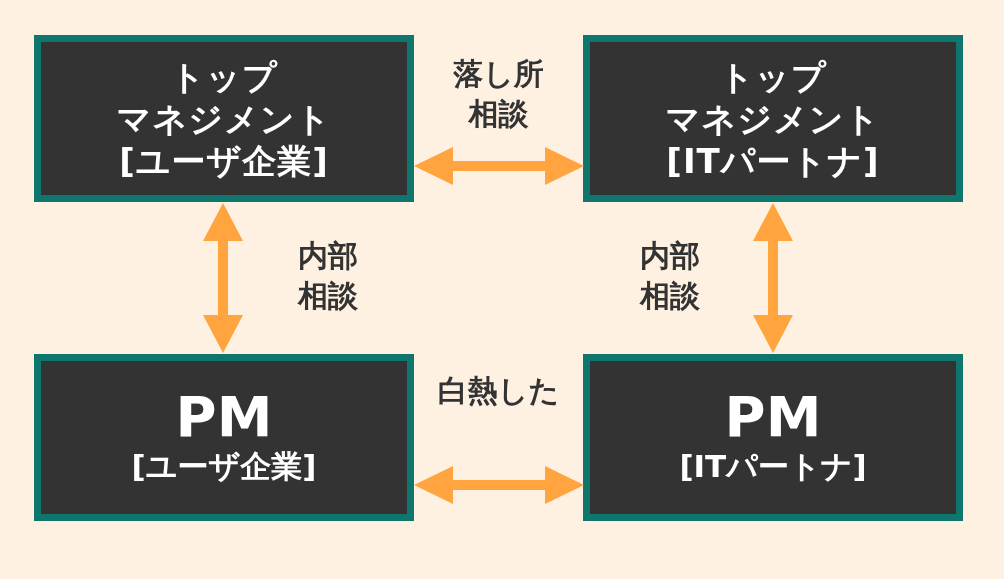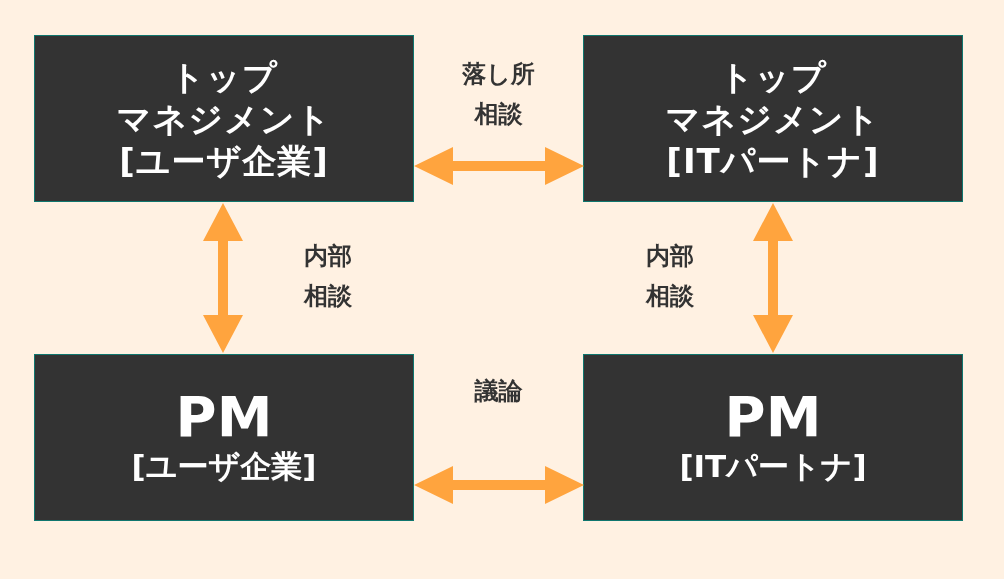--- a/index.html
+++ b/index.html
@@ -2,35 +2,35 @@
 <html><head>
 <meta charset="utf-8">
 <style>
   html, body { margin: 0; padding: 0; }
   body {
     width: 1004px; height: 579px; background: #fff1e2; position: relative; overflow: hidden;
     font-family: "DejaVu Sans", sans-serif;
   }
   .box {
     position: absolute; box-sizing: border-box;
-    background: #333333; border: 1px solid #0f766e;
+    background: #333333; border: 7px solid #0f766e;
     color: #ffffff; display: flex; flex-direction: column;
     align-items: center; justify-content: center; text-align: left;
     font-weight: bold;
   }
   .box .line { font-size: 34px; line-height: 42px; letter-spacing: 1px; }
   .box .pm { font-size: 56px; line-height: 56px; }
   .box .sub { font-size: 31px; line-height: 42px; }
   #box-tl { left: 34px; top: 35px; width: 380px; height: 167px; }
   #box-tr { left: 583px; top: 35px; width: 380px; height: 167px; }
   #box-bl { left: 34px; top: 354px; width: 380px; height: 167px; }
   #box-br { left: 583px; top: 354px; width: 380px; height: 167px; }
   .label {
     position: absolute; color: #333333; font-weight: bold;
-    font-size: 24px; line-height: 40px; text-align: center;
+    font-size: 30px; line-height: 40px; text-align: center;
   }
   #label-top { left: 414px; width: 169px; top: 54px; }
   #label-bottom { left: 414px; width: 169px; top: 371px; }
   #label-left { left: 278px; width: 100px; top: 236px; }
   #label-right { left: 620px; width: 100px; top: 236px; }
   svg.arrows { position: absolute; left: 0; top: 0; }
 </style>
 </head>
 <body>
 
@@ -54,21 +54,21 @@
 <div class="box" id="box-br">
   <div class="pm">PM</div>
   <div class="sub">[ITパートナ]</div>
 </div>
 
 <div class="label" id="label-top">
   <div>落し所</div>
   <div>相談</div>
 </div>
 <div class="label" id="label-bottom">
-  <div>議論</div>
+  <div>白熱した</div>
 </div>
 <div class="label" id="label-left">
   <div>内部</div>
   <div>相談</div>
 </div>
 <div class="label" id="label-right">
   <div>内部</div>
   <div>相談</div>
 </div>
 

